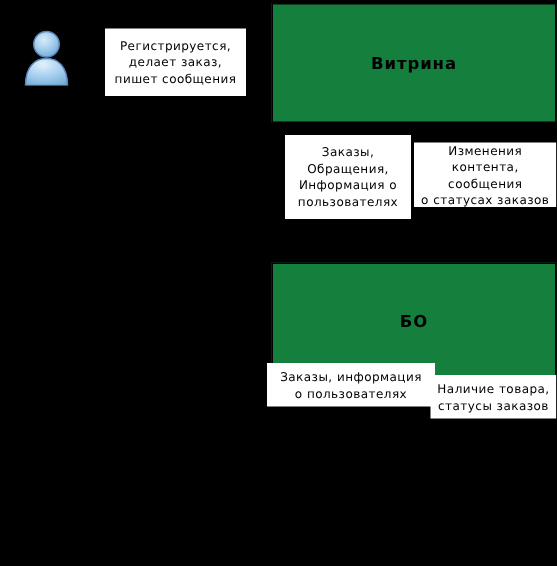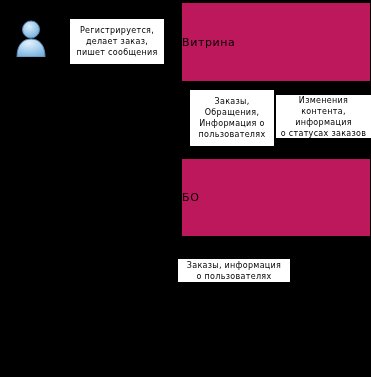--- a/index.html
+++ b/index.html
@@ -12,25 +12,27 @@
     width: 371px;
     height: 377px;
     background: #000000;
     overflow: hidden;
     font-family: "DejaVu Sans", sans-serif;
   }
 
   
   .node {
     position: absolute;
-    background: #be185d;
+    background: #15803d;
     border: 1px solid #000000;
     box-sizing: border-box;
     display: flex;
     align-items: center;
+    justify-content: center;
+    font-weight: bold;
   }
   .node-label {
     color: #000000;
     font-size: 11px;
     letter-spacing: 0.6px;
     line-height: 13px;
     text-align: center;
     white-space: nowrap;
   }
 
@@ -48,27 +50,27 @@
     color: #000000;
     font-size: 8px;
     line-height: 11px;
     letter-spacing: 0.3px;
     text-align: center;
     white-space: pre-line;
   }
 
   
   #node-vitrina   { left: 181px; top:   2px; width: 190px; height: 80px; }
-  #node-bo        { left: 181px; top: 158px; width: 190px; height: 79px; }
+  #node-bo        { left: 181px; top: 175px; width: 190px; height: 79px; }
   #node-sklad     { left: 192px; top: 300px; width: 179px; height: 77px; }
 
   #note-user      { left:  70px; top:  19px; width:  94px; height: 45px; }
   #note-orders    { left: 190px; top:  90px; width:  84px; height: 56px; }
   #note-content   { left: 276px; top:  95px; width:  95px; height: 43px; }
-  #note-bo-out    { left: 178px; top: 259px; width: 112px; height: 23px; }
+  #note-bo-out    { left: 178px; top: 242px; width: 112px; height: 29px; }
   #note-stock     { left: 287px; top: 250px; width:  84px; height: 29px; }
 
   
   #avatar {
     position: absolute;
     left: 14px;
     top: 19px;
     width: 34px;
     height: 38px;
   }
@@ -109,28 +111,32 @@
 
   <div class="note" id="note-orders">
     <span class="note-text">Заказы,
 Обращения,
 Информация о
 пользователях</span>
   </div>
 
   <div class="note" id="note-content">
     <span class="note-text">Изменения
-контента, информация
+контента, сообщения
 о статусах заказов</span>
   </div>
 
   <div class="node" id="node-bo">
     <span class="node-label">БО</span>
   </div>
 
   <div class="note" id="note-bo-out">
     <span class="note-text">Заказы, информация
 о пользователях</span>
   </div>
 
+  <div class="note" id="note-stock">
+    <span class="note-text">Наличие товара,
+статусы заказов</span>
+  </div>
 
 
 </div>
 
 </body></html>

